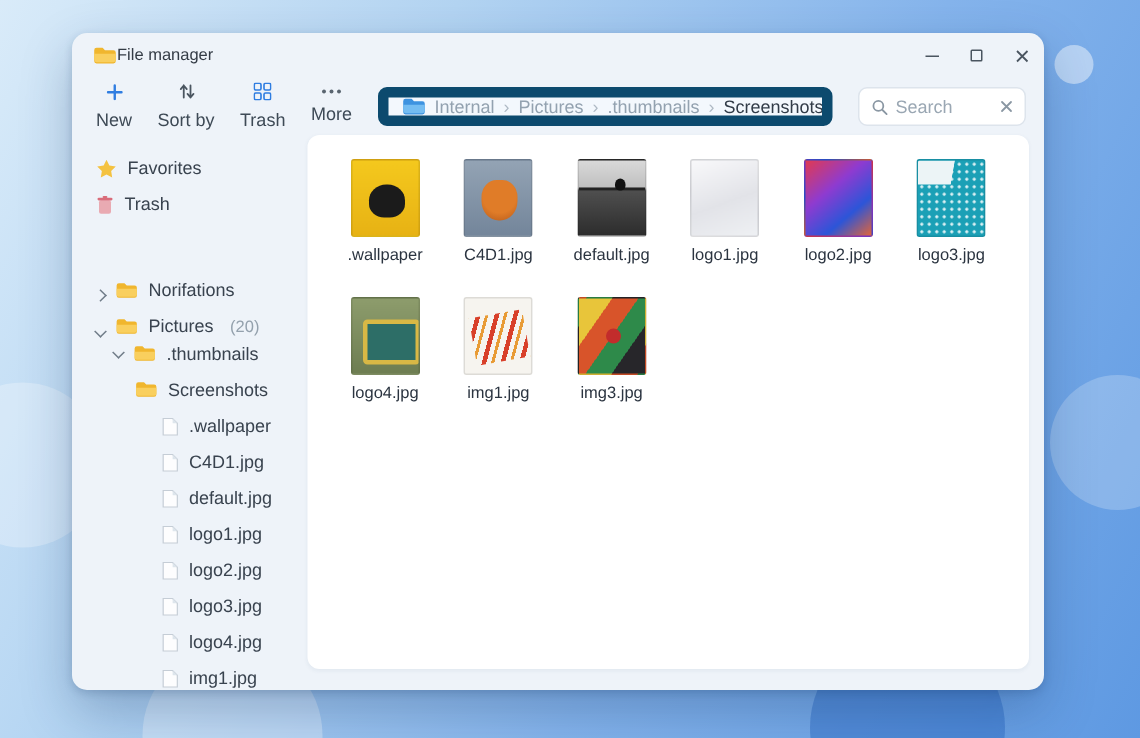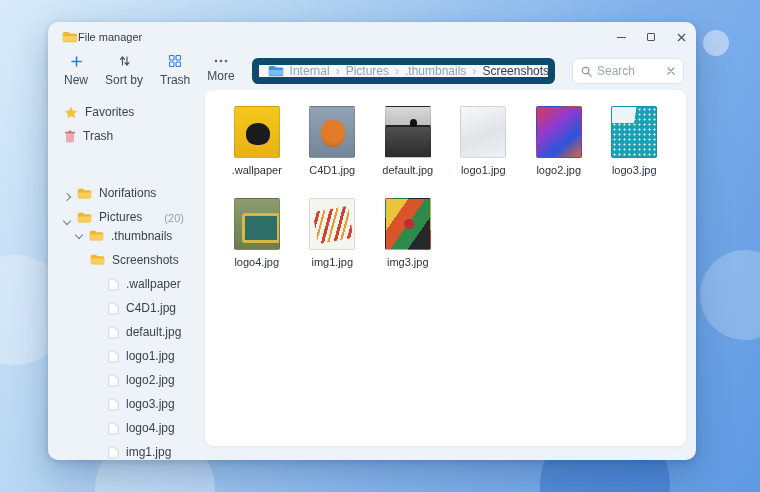--- a/index.html
+++ b/index.html
@@ -49,21 +49,21 @@
     border:none; outline:none; width:100%; font-size:12px; color:#333;
     font-family:"Liberation Sans", sans-serif; background:transparent;
   }
   .searchbox input::placeholder { color:#9aa7b3; }
 
   
   .win-body { flex:1; display:flex; min-height:0; }
   .sidebar { width:157px; flex:0 0 auto; padding:10px 0 0 0; overflow:hidden; }
   .row { height:24px; display:flex; align-items:center; gap:7px; font-size:12px; color:#39434f; padding-left:16px; cursor:default; white-space:nowrap; }
   .tree-gap { height:28px; }
-  .row .count { color:#94a1ad; margin-left:15px; font-size:11px; }
+  .row .count { color:#94a1ad; margin-left:4px; font-size:11px; }
   .ind-1 { padding-left:16px;align-items:flex-end; }
   .ind-2 { padding-left:28px; }
   .ind-3 { padding-left:42px; }
   .ind-file { padding-left:60px; }
   .chev { width:6px; height:6px; border-right:1.4px solid #707c88; border-bottom:1.4px solid #707c88; display:inline-block; flex:0 0 auto; }
   .chev.right { transform:rotate(-45deg); }
   .chev.down  { transform:rotate(45deg); margin-top:-3px; }
   .ic { flex:0 0 auto; display:block; }
 
   .content { flex:1; min-width:0; padding:0 10px 14px 0; }

